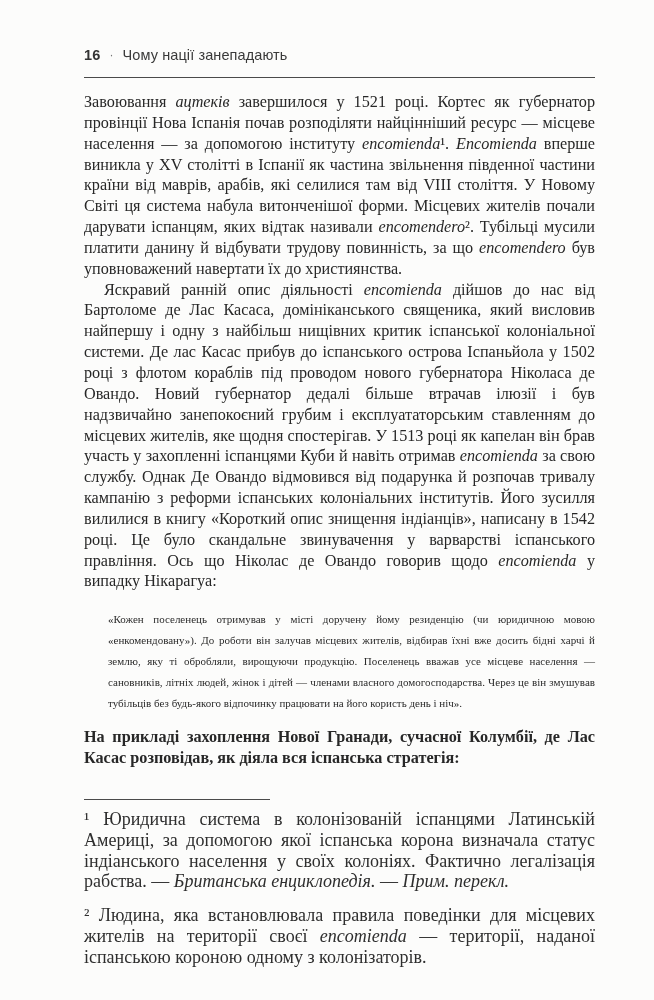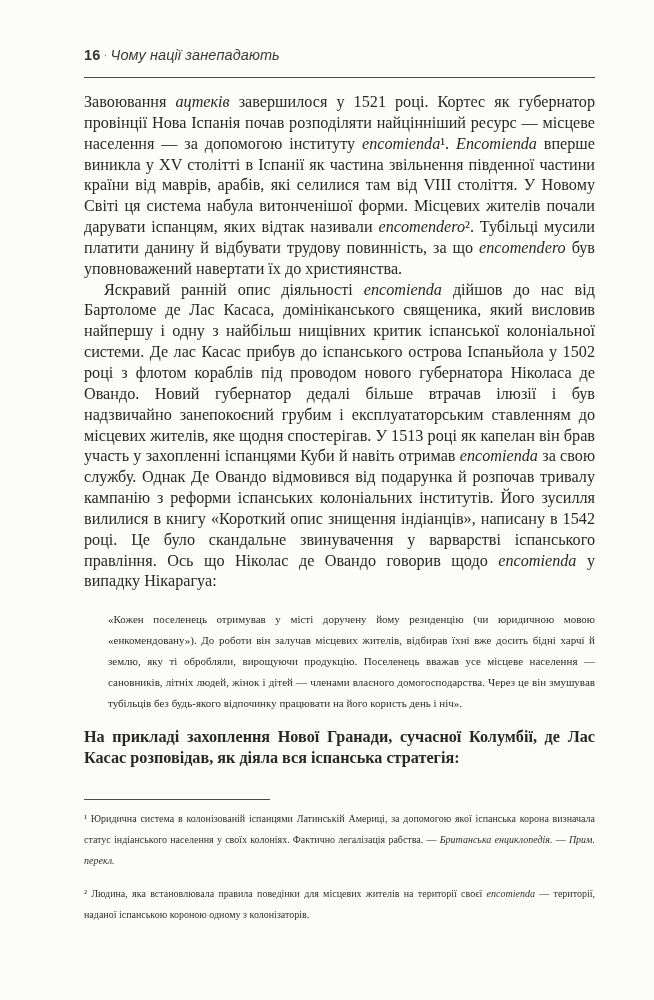--- a/index.html
+++ b/index.html
@@ -18,36 +18,35 @@
     overflow: hidden;
   }
   
   .running-header {
     position: absolute;
     left: 84px;
     top: 47px;
     width: 511px;
     display: flex;
     align-items: baseline;
-    gap: 3px;
+    gap: 9px;
     font-family: "Liberation Sans", "DejaVu Sans", sans-serif;
     font-size: 14.5px;
     color: #333;
   }
   .running-header .pagenum {
     font-weight: bold;
     letter-spacing: 0.2px;
   }
   .running-header .sep {
     color: #777;
     font-size: 12px;
     transform: translateY(-1px);
   }
   .running-header .booktitle {
-    font-style: italic;
     color: #3a3a3a;
     letter-spacing: 0.1px;
   }
   .header-rule {
     position: absolute;
     left: 84px;
     top: 77px;
     width: 511px;
     border: none;
     border-top: 1.4px solid #4a4a4a;
@@ -82,21 +81,21 @@
   .closing {
     margin: 0;
     font-weight: bold;
   }
   
   .footnotes {
     position: absolute;
     left: 84px;
     top: 799px;
     width: 511px;
-    font-size: 10px;
+    font-size: 18px;
     line-height: 20.8px;
     text-align: justify;
     color: #2e2e2e;
   }
   .fn-rule {
     width: 186px;
     border: none;
     border-top: 1.5px solid #4a4a4a;
     margin: 0 0 9px 0;
   }

